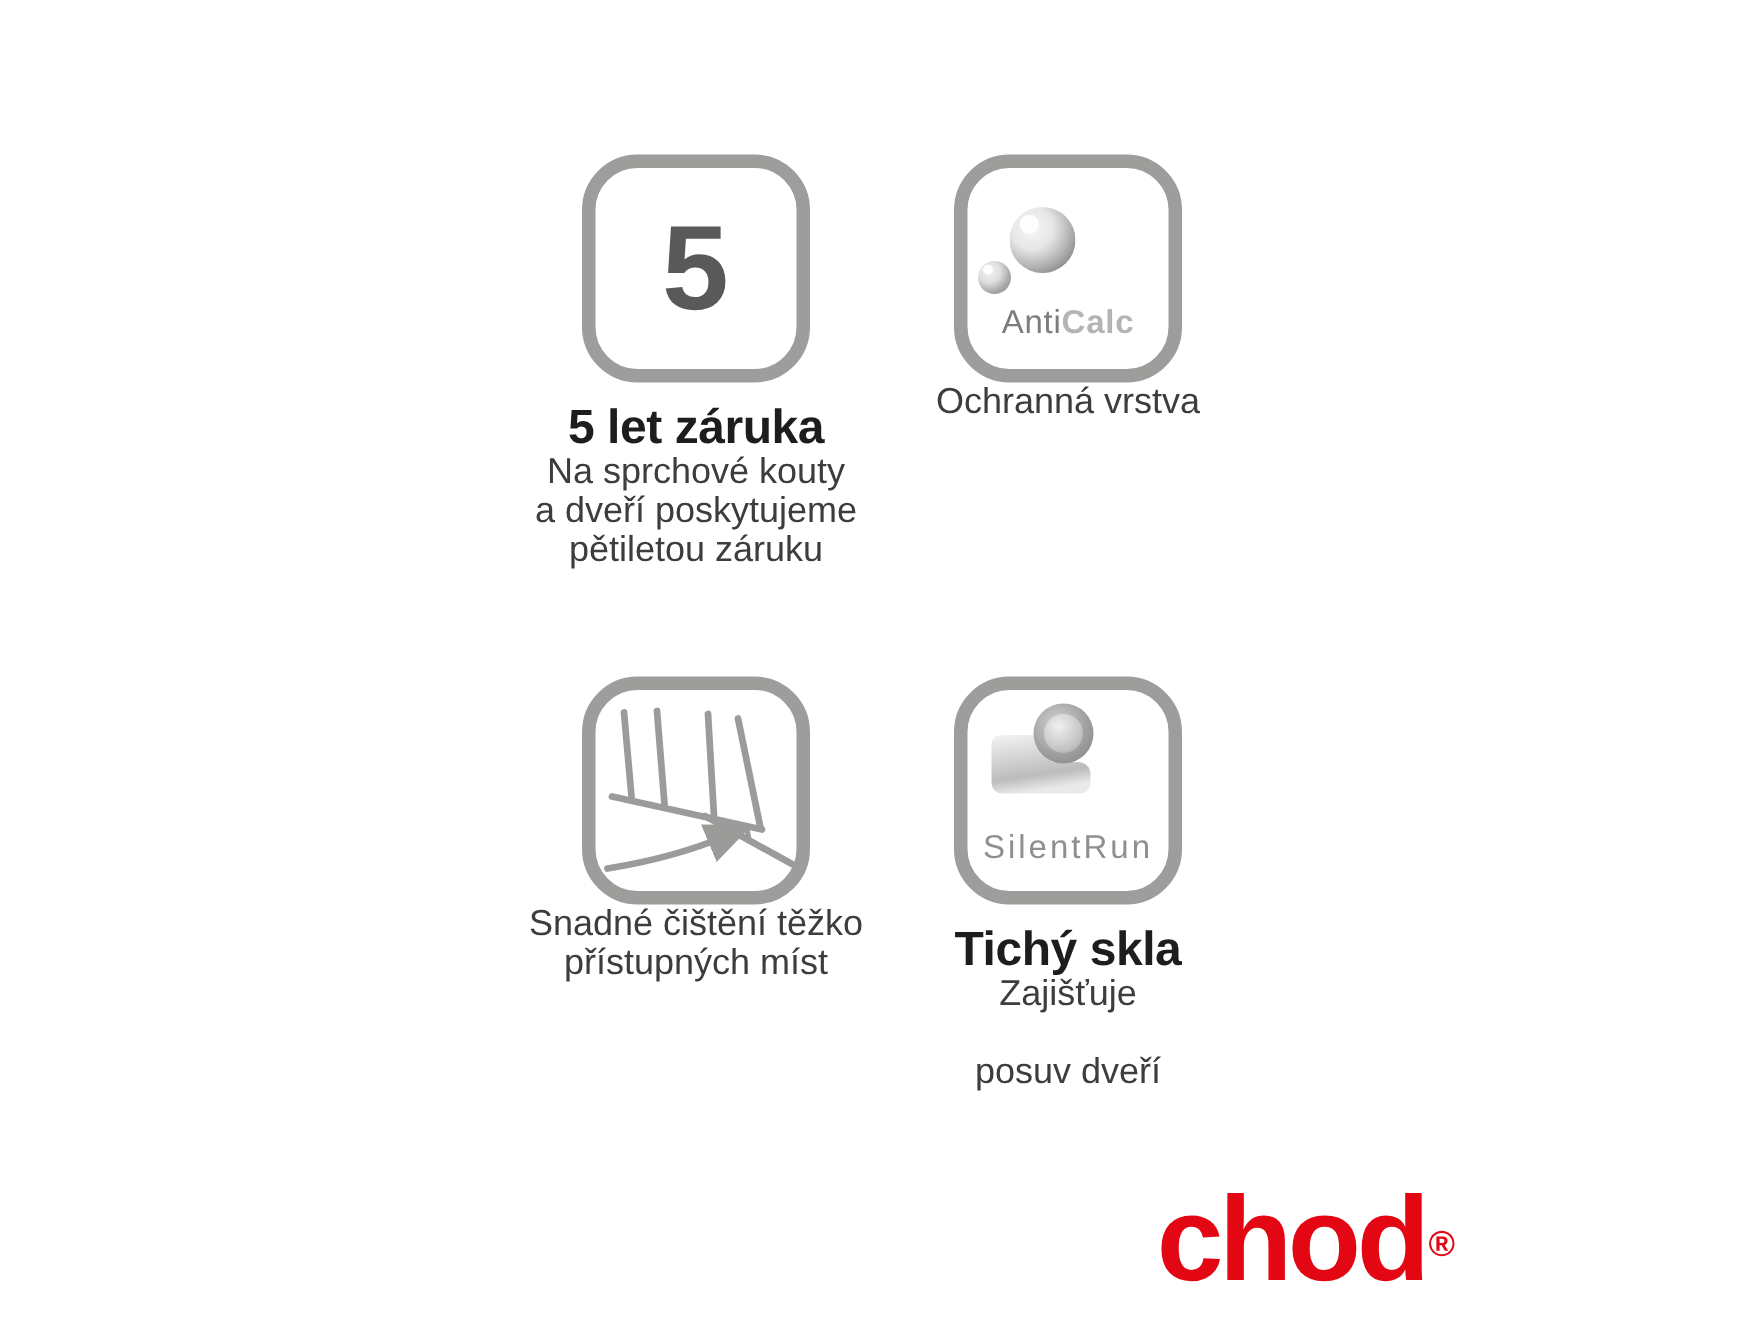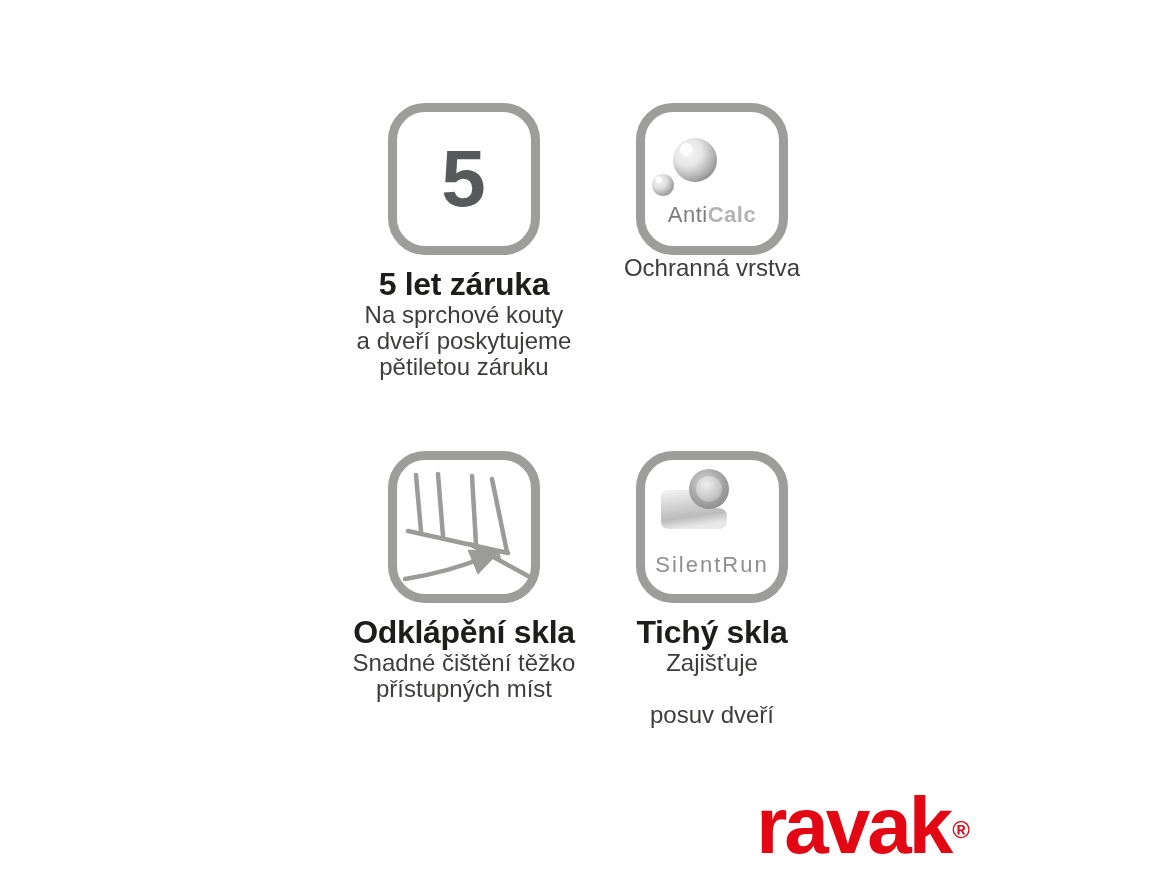--- a/index.html
+++ b/index.html
@@ -105,21 +105,20 @@
             <line x1="11" y1="71" x2="111" y2="93"></line>
             <line x1="75" y1="16" x2="79" y2="84"></line>
             <line x1="95" y1="19" x2="110" y2="92"></line>
             <line x1="73" y1="84" x2="131" y2="116"></line>
             <line x1="84" y1="89" x2="85" y2="94" stroke-width="3.5"></line>
             <line x1="101" y1="93" x2="102" y2="98" stroke-width="3.5"></line>
             <path d="M8,119 Q52,112 88,97" marker-end="url(#ah)"></path>
           </g>
         </svg>
       </div>
-      <h3 class="title">Odklápění skla</h3>
       <p class="sub"><span>Snadné čištění těžko</span><br><span>přístupných míst</span></p>
     </div>
 
     <div class="feature">
       <div class="icon-box">
         <svg class="silent-art" width="134" height="134" viewBox="0 0 134 134" xmlns="http://www.w3.org/2000/svg">
           <defs>
             <linearGradient id="brk" x1="0" y1="0" x2="0.25" y2="1">
               <stop offset="0" stop-color="#f4f4f4"></stop>
               <stop offset="0.45" stop-color="#d2d2d2"></stop>
@@ -142,15 +141,15 @@
           <circle cx="64" cy="29" r="13" fill="url(#whI)"></circle>
         </svg>
         <span class="silentrun">SilentRun</span>
       </div>
       <h3 class="title">Tichý skla</h3>
       <p class="sub"><span>Zajišťuje</span><br><br><span>posuv dveří</span></p>
     </div>
 
   </div>
 
-  <div class="logo"><span>ravak</span><span class="reg">®</span></div>
+  <div class="logo"><span>chod</span><span class="reg">®</span></div>
 
 </div>
 
 </body></html>

